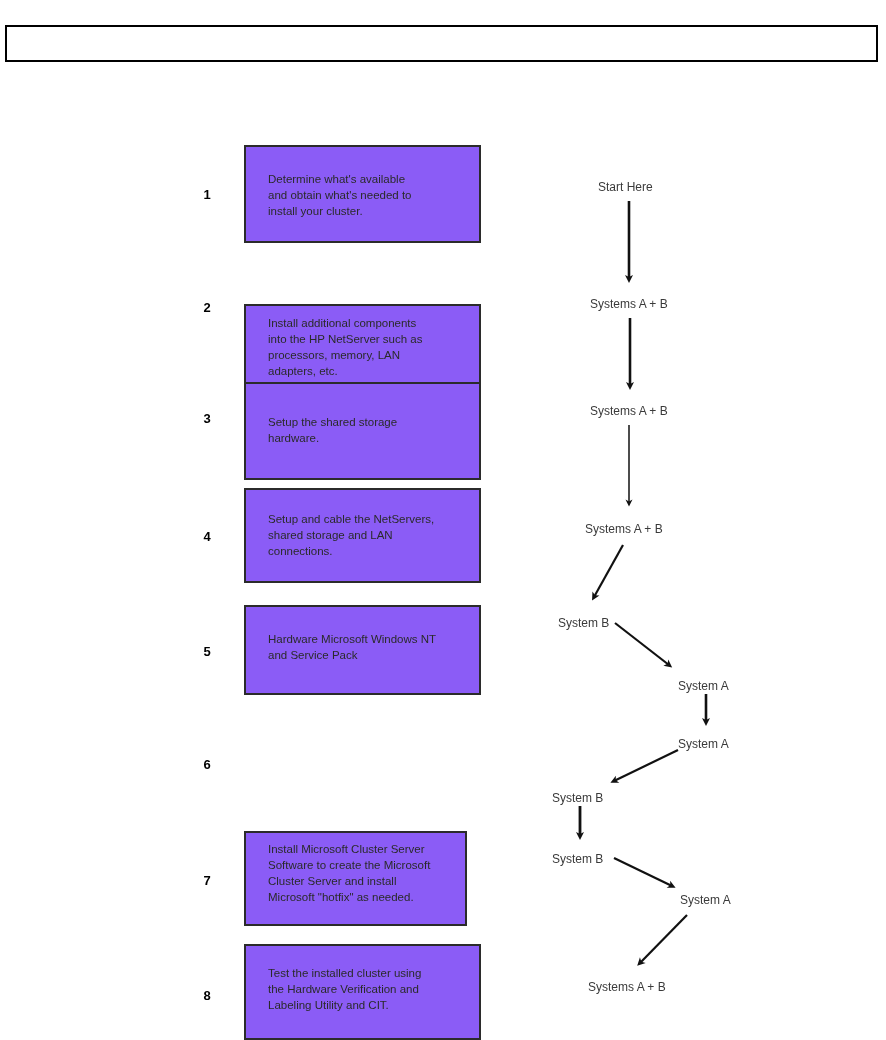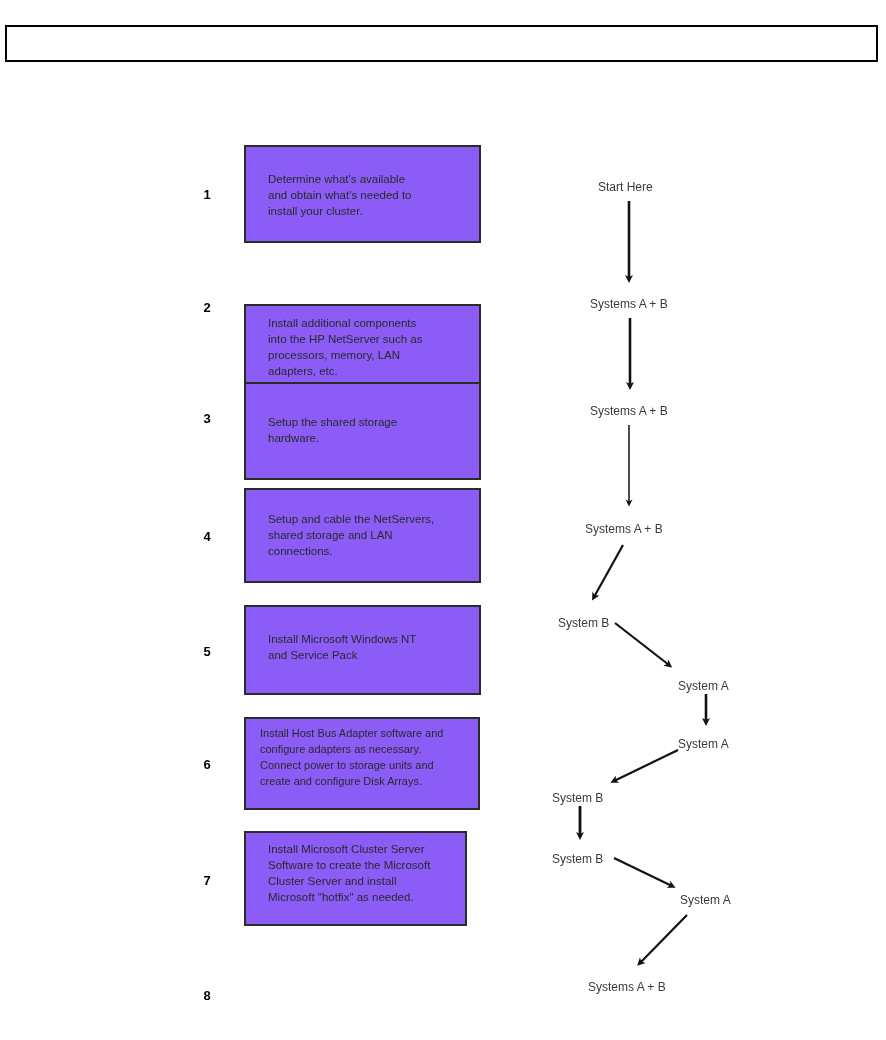--- a/index.html
+++ b/index.html
@@ -153,41 +153,40 @@
 
   <div class="step-number" style="top:529px;">4</div>
   <div class="step-box" style="top:488px; width:237px; height:95px;">
     <div class="step-text" style="top:21px;">Setup and cable the NetServers,
 shared storage and LAN
 connections.</div>
   </div>
 
   <div class="step-number" style="top:644px;">5</div>
   <div class="step-box" style="top:605px; width:237px; height:90px;">
-    <div class="step-text" style="top:24px;">Install Microsoft Windows NT
+    <div class="step-text" style="top:24px;">Hardware Microsoft Windows NT
 and Service Pack</div>
   </div>
 
   <div class="step-number" style="top:757px;">6</div>
-  <div class="step-box" style="top:717px; width:236px; height:93px;">
-    <div class="step-text" style="top:6px; left:14px; right:6px; font-size:11px;">Install Host Bus Adapter software and
-configure adapters as necessary.
-Connect power to storage units and
-create and configure Disk Arrays.</div>
-  </div>
 
   <div class="step-number" style="top:873px;">7</div>
   <div class="step-box" style="top:831px; width:223px; height:95px;">
     <div class="step-text" style="top:8px;">Install Microsoft Cluster Server
 Software to create the Microsoft
 Cluster Server and install
 Microsoft "hotfix" as needed.</div>
   </div>
 
   <div class="step-number" style="top:988px;">8</div>
+  <div class="step-box" style="top:944px; width:237px; height:96px;">
+    <div class="step-text" style="top:19px;">Test the installed cluster using
+the Hardware Verification and
+Labeling Utility and CIT.</div>
+  </div>
 
   <div class="sys-label" style="left:598px; top:180px;">Start Here</div>
 
   <div class="sys-label" style="left:590px; top:297px;">Systems A + B</div>
 
   <div class="sys-label" style="left:590px; top:404px;">Systems A + B</div>
 
   <div class="sys-label" style="left:585px; top:522px;">Systems A + B</div>
 
   <div class="sys-label" style="left:558px; top:616px;">System B</div>

